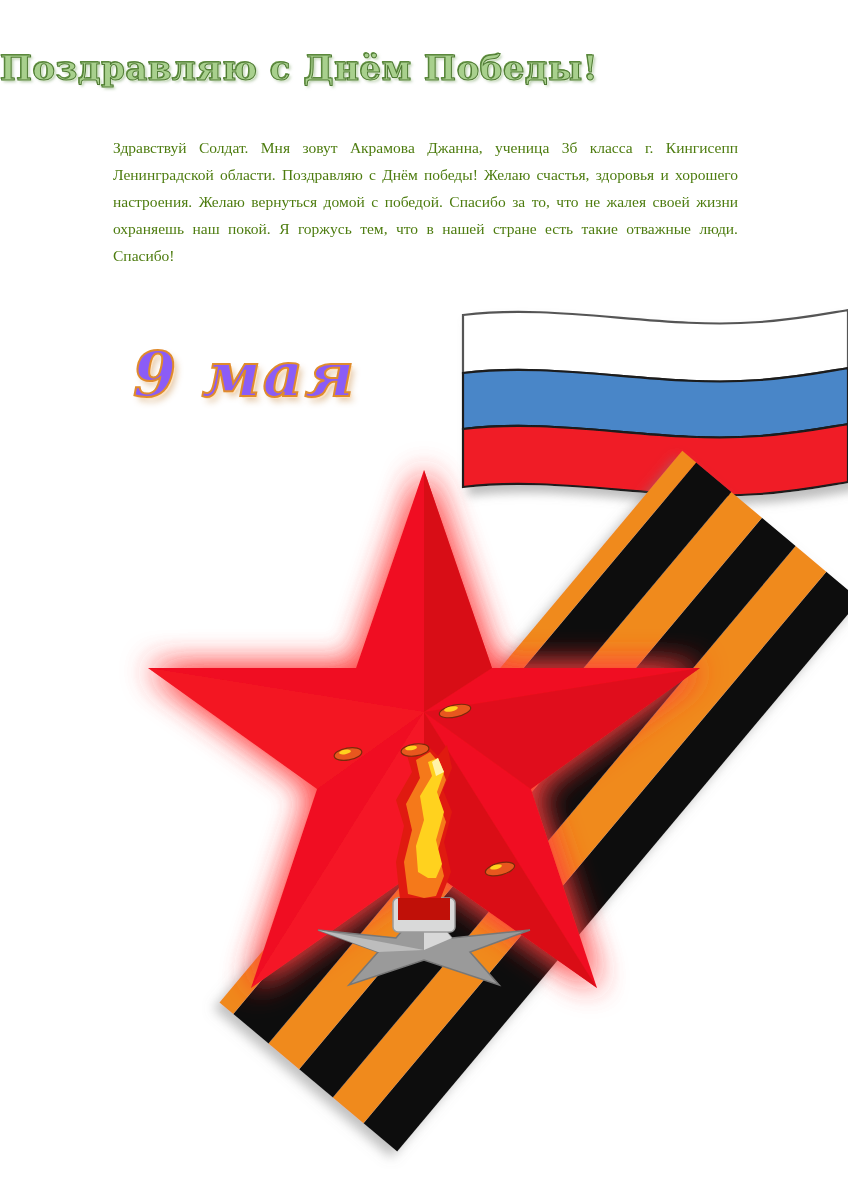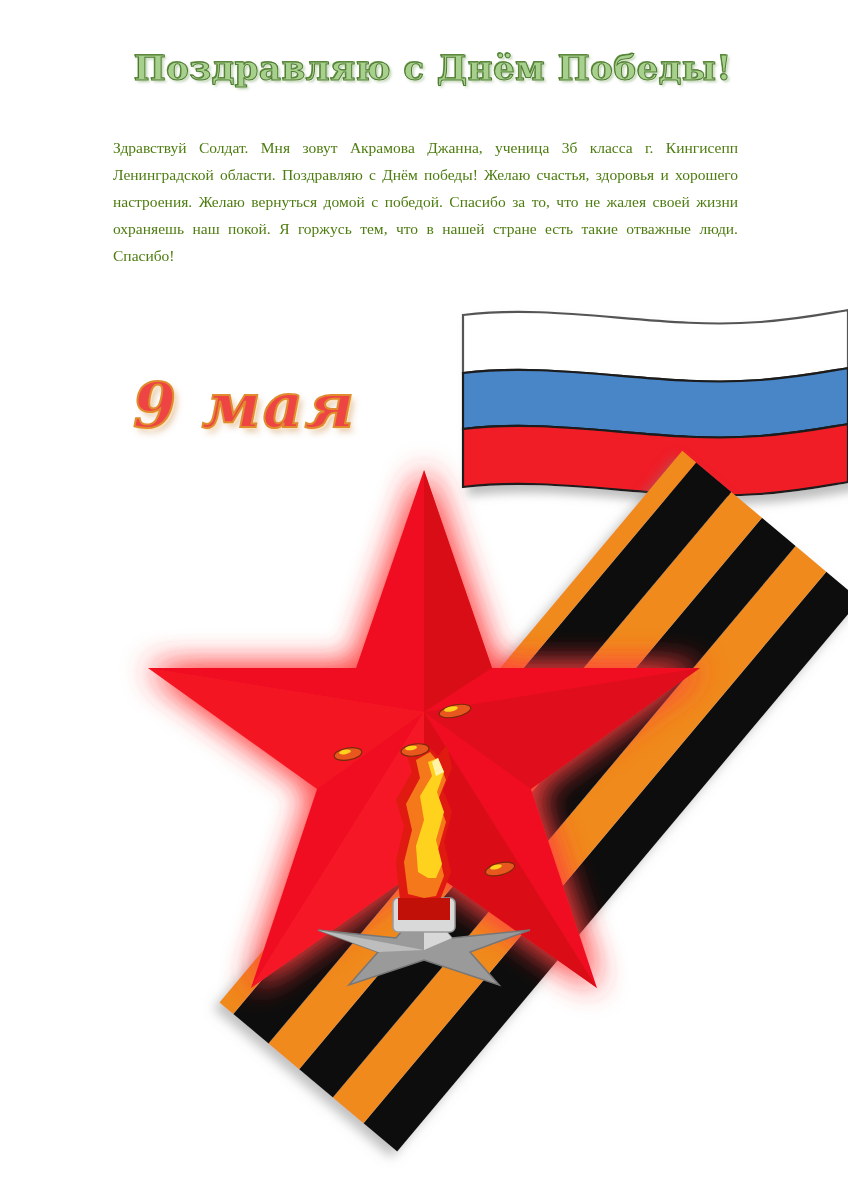--- a/index.html
+++ b/index.html
@@ -14,21 +14,21 @@
     overflow: hidden;
     font-family: "Liberation Serif", serif;
   }
 
   
   .title {
     position: absolute;
     top: 48px;
     left: 0;
     width: 732px;
-    text-align: right;
+    text-align: left;
     font-family: "DejaVu Serif", serif;
     font-weight: bold;
     font-size: 34px;
     letter-spacing: 0.5px;
     color: #a8d08d;
     -webkit-text-stroke: 1px #4f7a34;
     text-shadow:
        1px 1px 0 #dff0d0,
       -1px -1px 0 #6a9a47,
        2px 2px 3px rgba(120,160,100,0.55);
@@ -51,28 +51,27 @@
 
   
   .nine-may {
     position: absolute;
     top: 338px;
     left: 133px;
     font-family: "DejaVu Serif", serif;
     font-style: italic;
     font-weight: bold;
     font-size: 62px;
-    color: #ef4444;
+    color: #8b5cf6;
     -webkit-text-stroke: 2px #e08b2c;
     text-shadow:
       2px 2px 0 #fde2c0,
       4px 5px 6px rgba(200,140,70,0.45);
     white-space: nowrap;
     letter-spacing: 2px;
-    margin-top: 31px;
   }
 
   
   .layer {
     position: absolute;
     top: 0;
     left: 0;
     width: 848px;
     height: 1200px;
     pointer-events: none;

